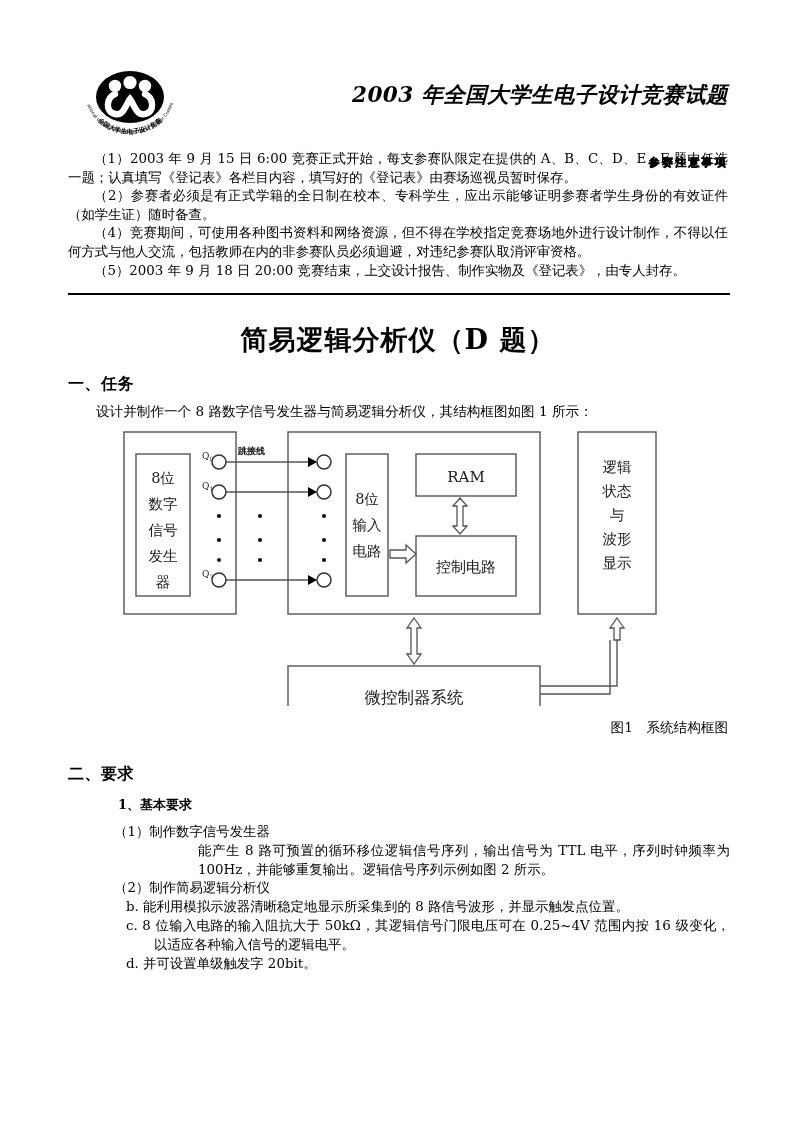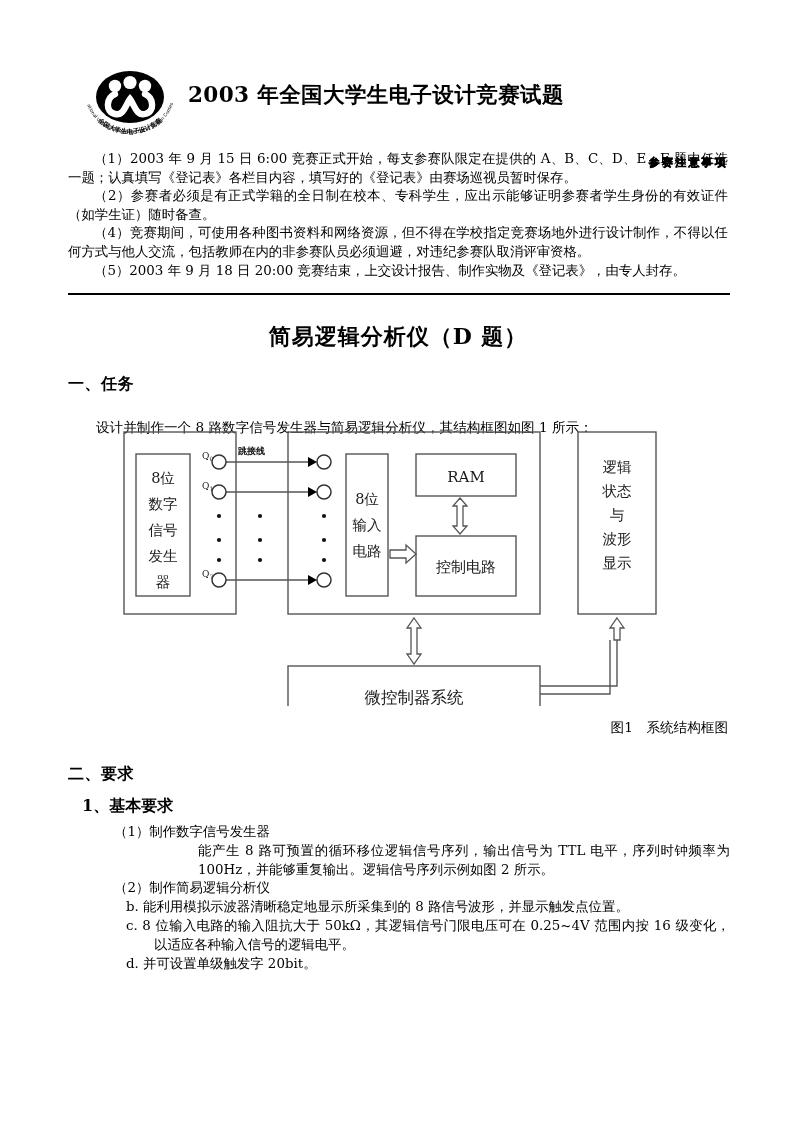--- a/index.html
+++ b/index.html
@@ -37,26 +37,27 @@
     left: 16px;
     top: 2px;
     width: 92px;
     height: 78px;
   }
   .doc-title {
     position: absolute;
     left: 120px;
     top: 18px;
     width: 540px;
-    text-align: left;
+    text-align: right;
     font-size: 21.5px;
     font-weight: 700;
     letter-spacing: 0.4px;
     font-family: "DejaVu Serif", "Liberation Serif", serif;
     white-space: nowrap;
+    font-style: italic;
   }
   .notice-title {
     position: absolute;
     left: 120px;
     top: 56px;
     width: 540px;
     text-align: right;
     font-size: 11px;
     font-weight: 700;
     letter-spacing: 2.2px;
@@ -90,54 +91,54 @@
     border-top: 2.1px solid #000;
   }
 
   
   .main-title {
     position: absolute;
     left: 68px;
     top: 322px;
     width: 660px;
     text-align: center;
-    font-size: 22px;
+    font-size: 27px;
     font-weight: 700;
     letter-spacing: 1px;
     font-family: "DejaVu Serif", "Liberation Serif", serif;
   }
 
   
   .h-sec {
     position: absolute;
     font-size: 16px;
     font-weight: 700;
     letter-spacing: 0.5px;
     font-family: "DejaVu Serif", "Liberation Serif", serif;
   }
   #sec-task { left: 68px; top: 374px; text-align: right; }
   #sec-req  { left: 68px; top: 764px; }
   .h-sub {
     position: absolute;
-    font-size: 16px;
-    font-weight: 700;
-    font-family: "DejaVu Serif", "Liberation Serif", serif;
+    font-size: 13px;
+    font-weight: 700;
+    font-family: "DejaVu Serif", "Liberation Serif", serif;
+    margin-left: 36px;
   }
   #sub-basic { left: 82px; top: 796px; }
 
   .task-text {
     position: absolute;
     left: 68px;
     top: 402px;
     width: 660px;
     font-size: 13.6px;
     line-height: 19px;
     text-indent: 28px;
     font-family: "DejaVu Serif", "Liberation Serif", serif;
-    margin-top: 16px;
   }
 
   
   .diagram {
     position: absolute;
     left: 110px;
     top: 428px;
     width: 576px;
     height: 278px;
   }

